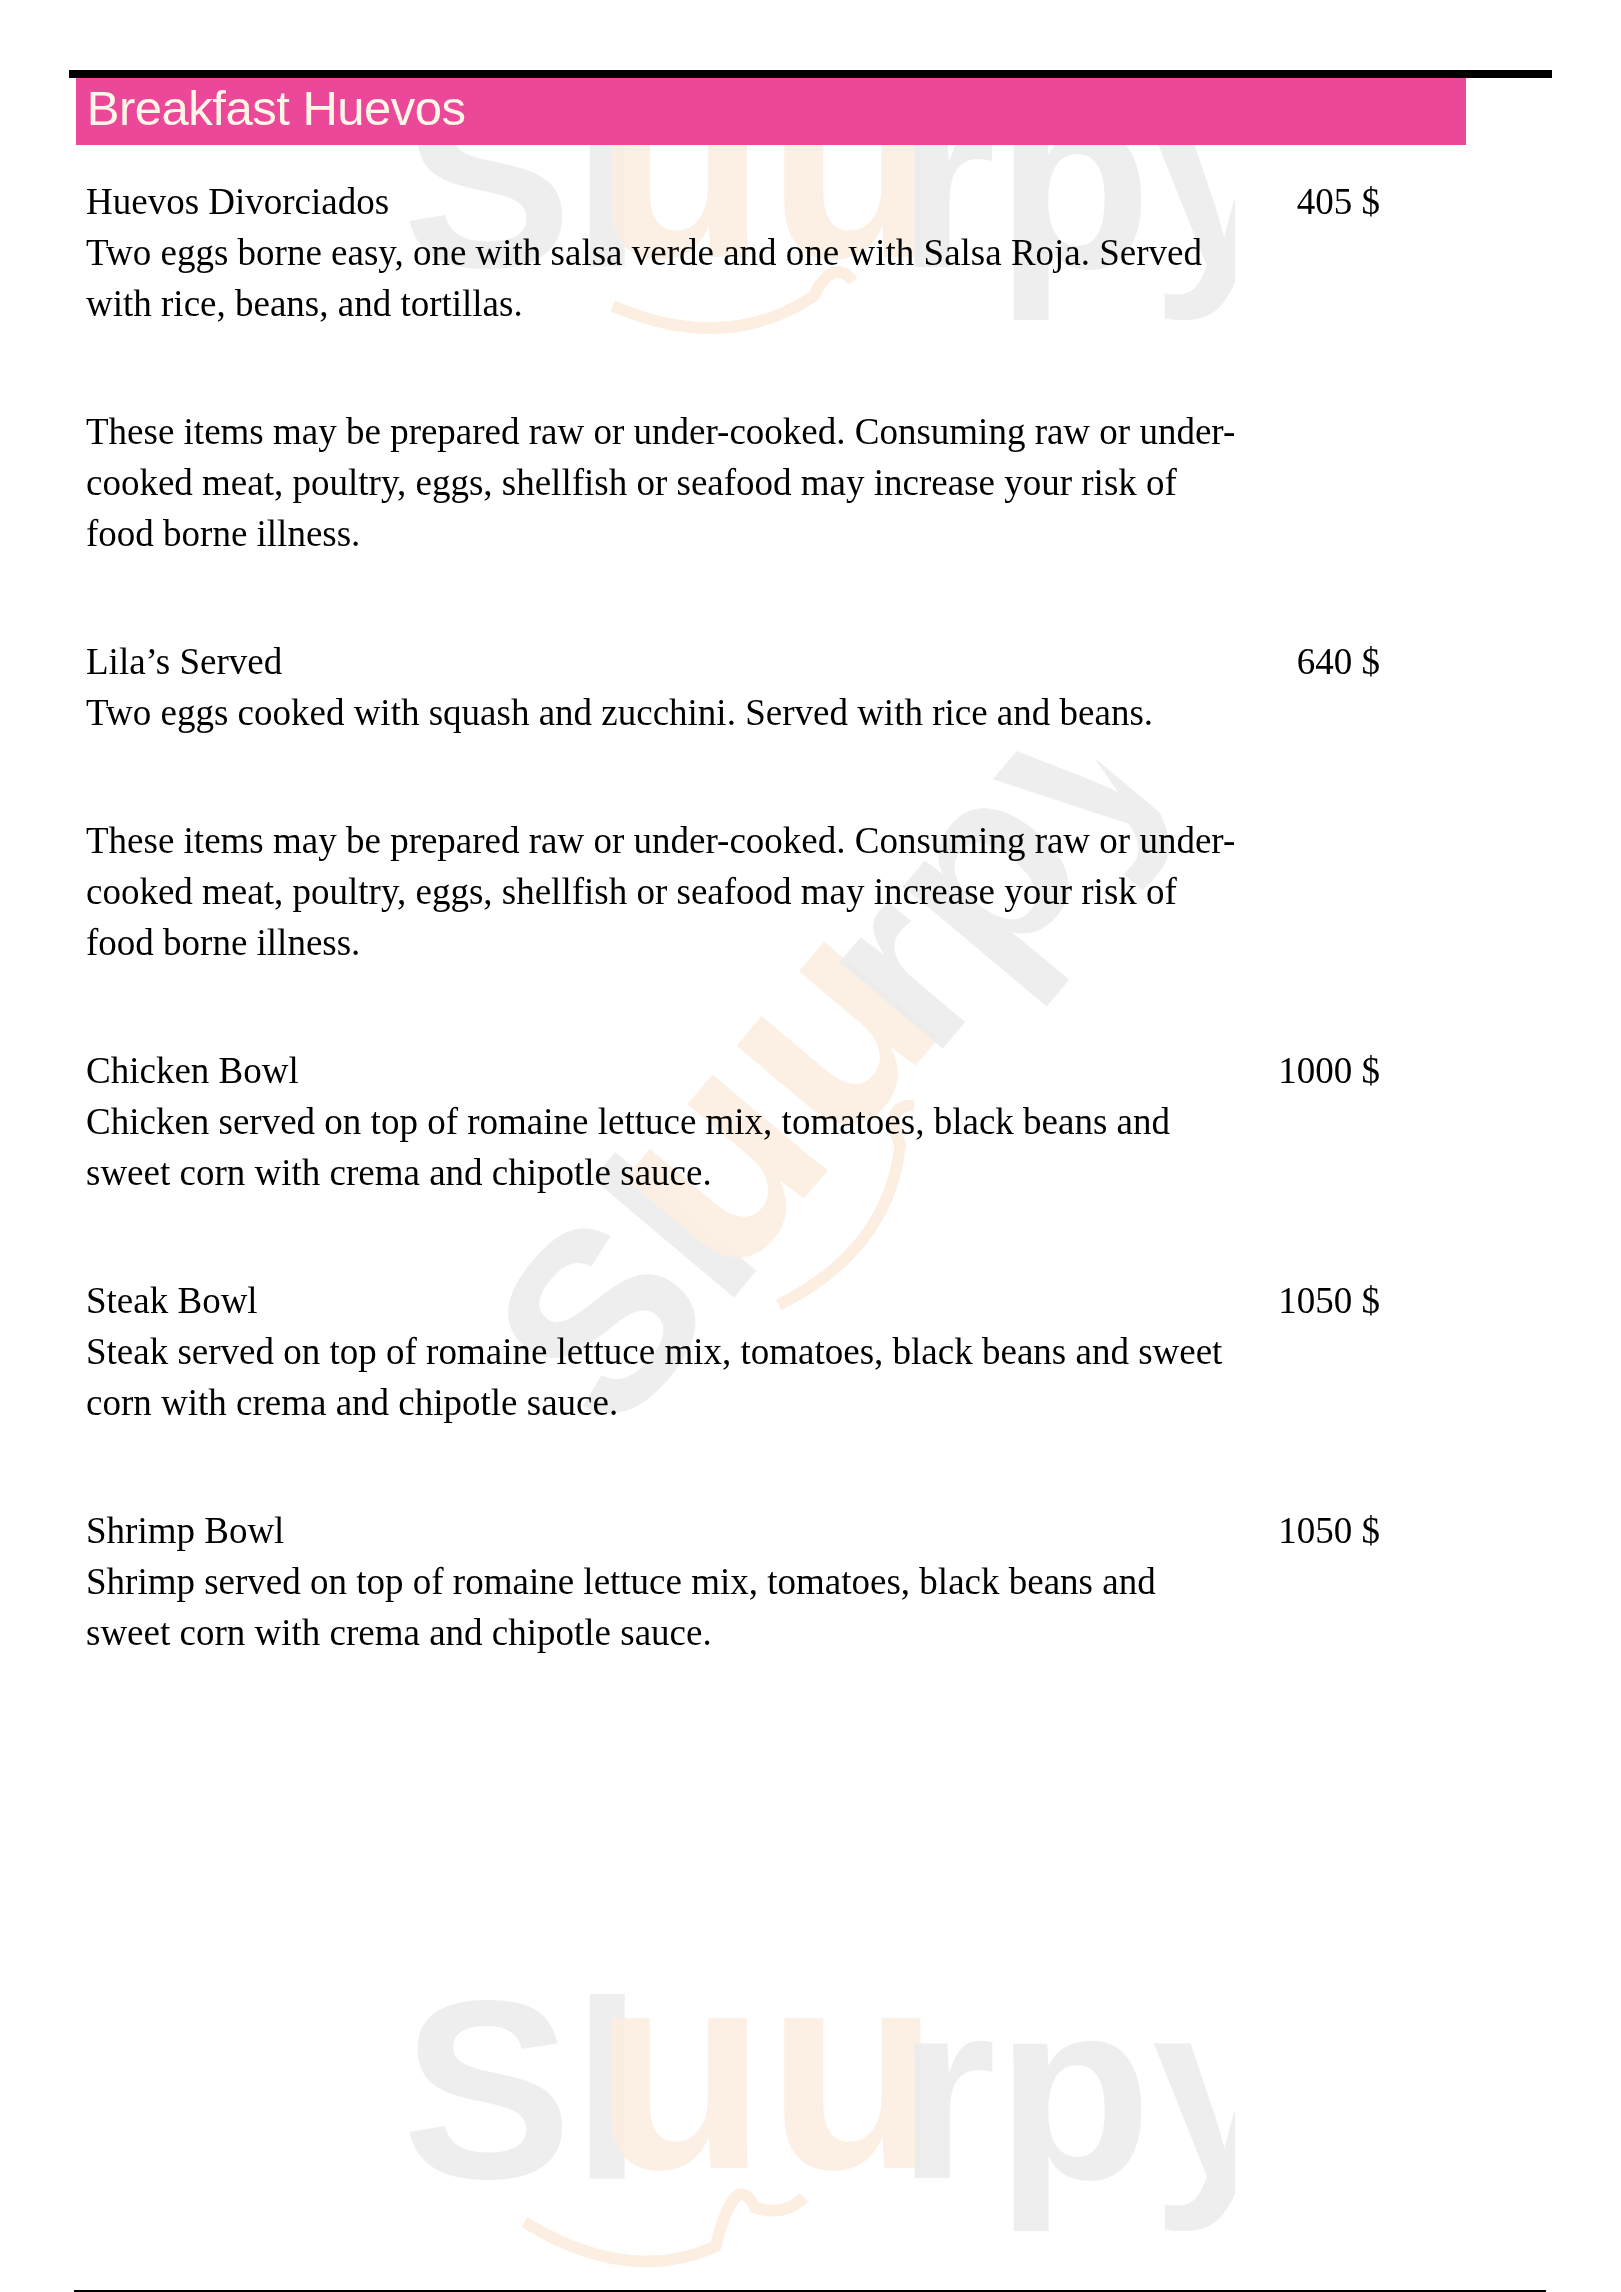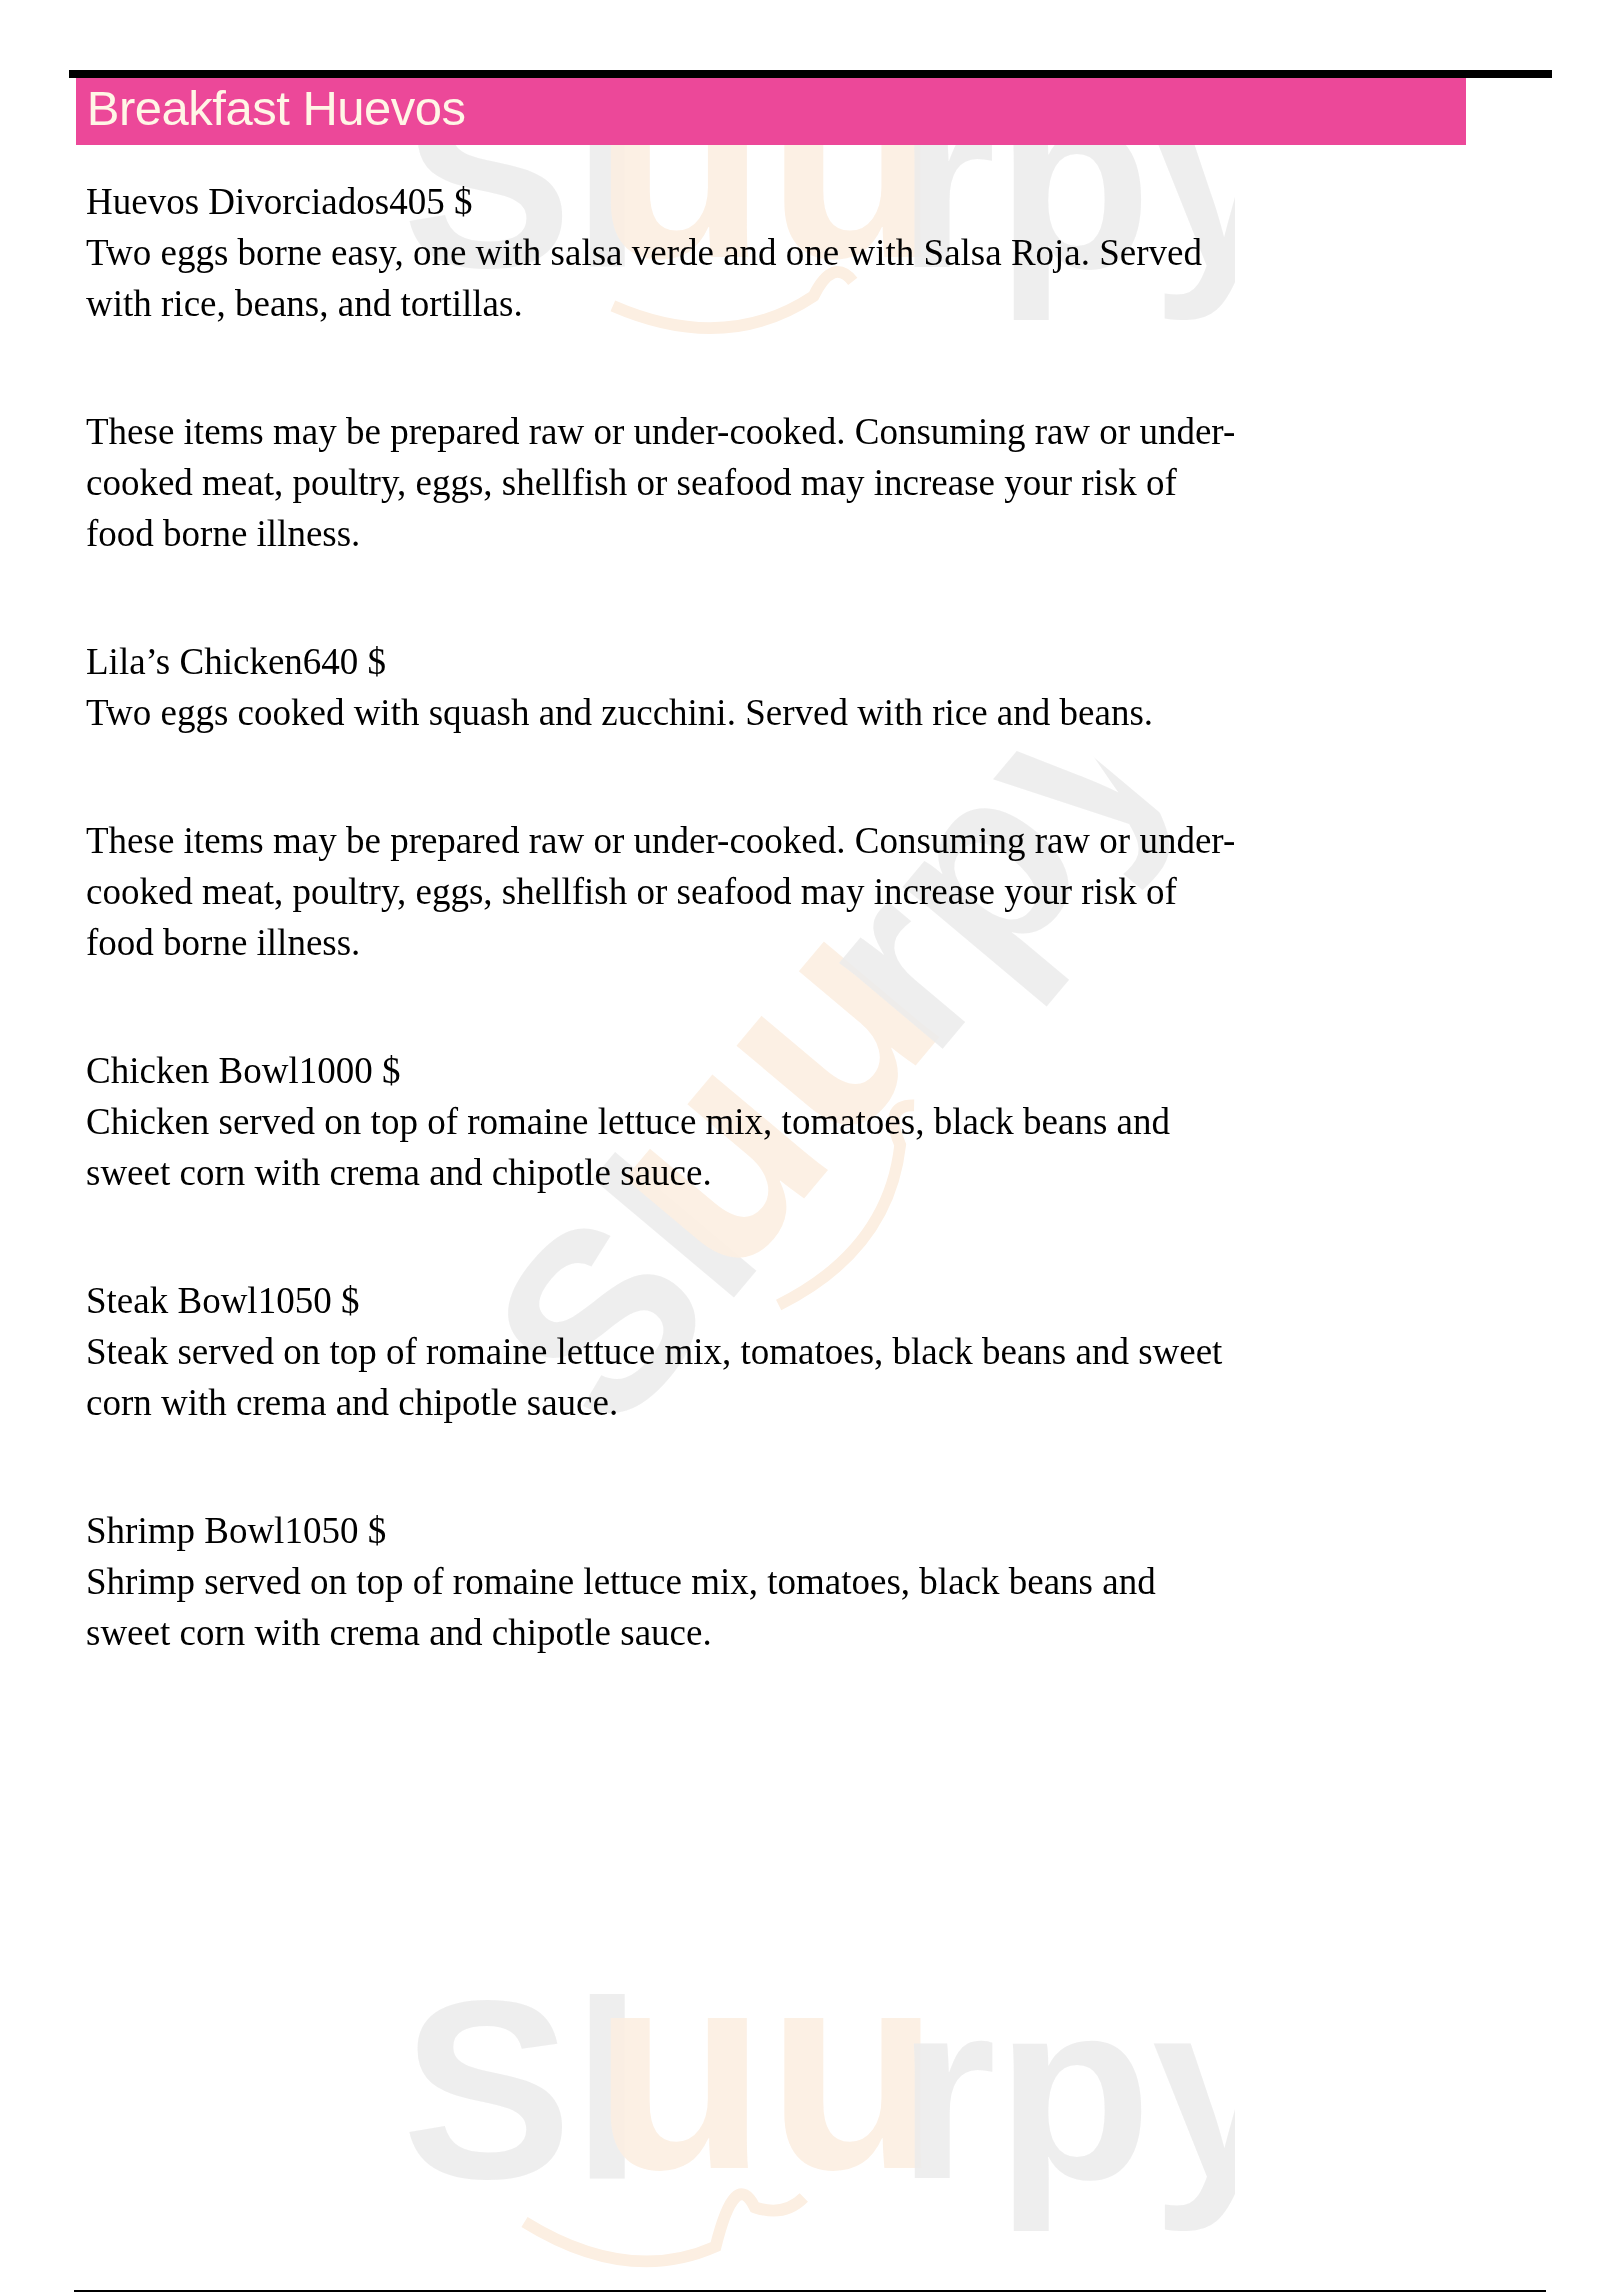--- a/index.html
+++ b/index.html
@@ -20,21 +20,21 @@
     font-family: "Liberation Sans", sans-serif; color: #fff6e6;
     font-size: 49px; line-height: 68px; letter-spacing: -0.5px;
     position: relative; top: -2.9px;
   }
 
   .menu {
     position: absolute; left: 86px; top: 176px; width: 1294px; z-index: 1;
     font-family: "Liberation Serif", serif; font-size: 37px; line-height: 51px; color: #000;
   }
   .item { position: relative; margin-bottom: 77px; }
-  .item-head { display: flex; justify-content: flex-start; align-items: baseline; }
+  .item-head { display: flex; justify-content: space-between; align-items: baseline; }
   .item-name { white-space: nowrap; }
   .item-price { white-space: nowrap; text-align: right; }
   .item-desc { width: 1157px; }
   .item-note { width: 1157px; margin-top: 77px; }
 </style>
 </head>
 <body>
 
 <div class="watermark" style="left:402px; top:61px;">
   <svg width="833" height="284" viewBox="0 0 850 290">
@@ -75,21 +75,21 @@
     <div class="item-head">
       <span class="item-name">Huevos Divorciados</span>
       <span class="item-price">405 $</span>
     </div>
     <div class="item-desc">Two eggs borne easy, one with salsa verde and one with Salsa Roja. Served with rice, beans, and tortillas.</div>
     <div class="item-note">These items may be prepared raw or under-cooked. Consuming raw or under-cooked meat, poultry, eggs, shellfish or seafood may increase your risk of food borne illness.</div>
   </div>
 
   <div class="item">
     <div class="item-head">
-      <span class="item-name">Lila’s Chicken</span>
+      <span class="item-name">Lila’s Served</span>
       <span class="item-price">640 $</span>
     </div>
     <div class="item-desc" style="width:1108px;">Two eggs cooked with squash and zucchini. Served with rice and beans.</div>
     <div class="item-note">These items may be prepared raw or under-cooked. Consuming raw or under-cooked meat, poultry, eggs, shellfish or seafood may increase your risk of food borne illness.</div>
   </div>
 
   <div class="item">
     <div class="item-head">
       <span class="item-name">Chicken Bowl</span>
       <span class="item-price">1000 $</span>

